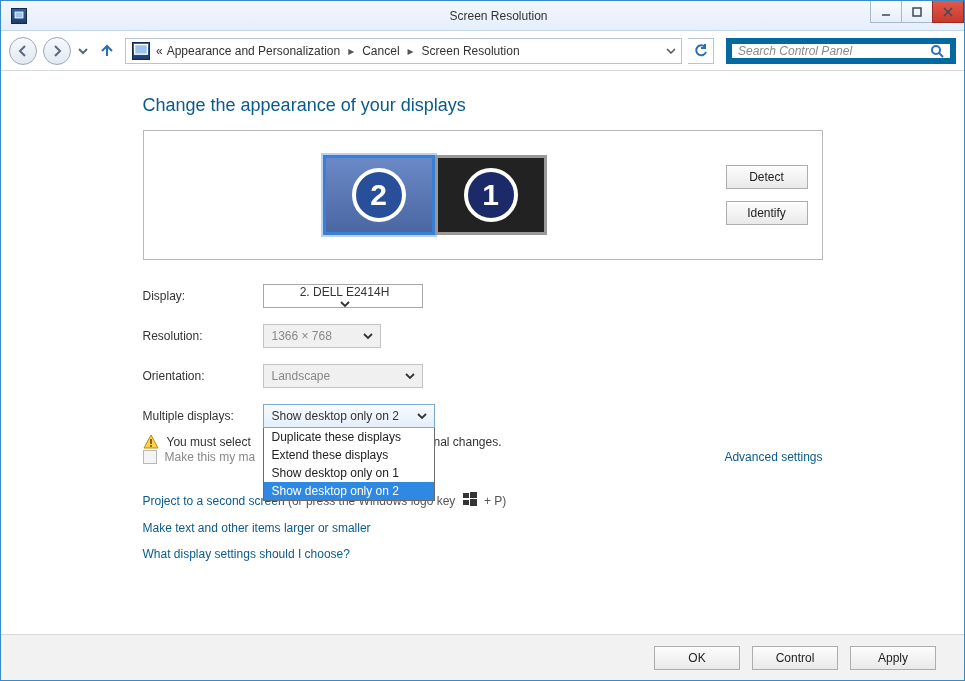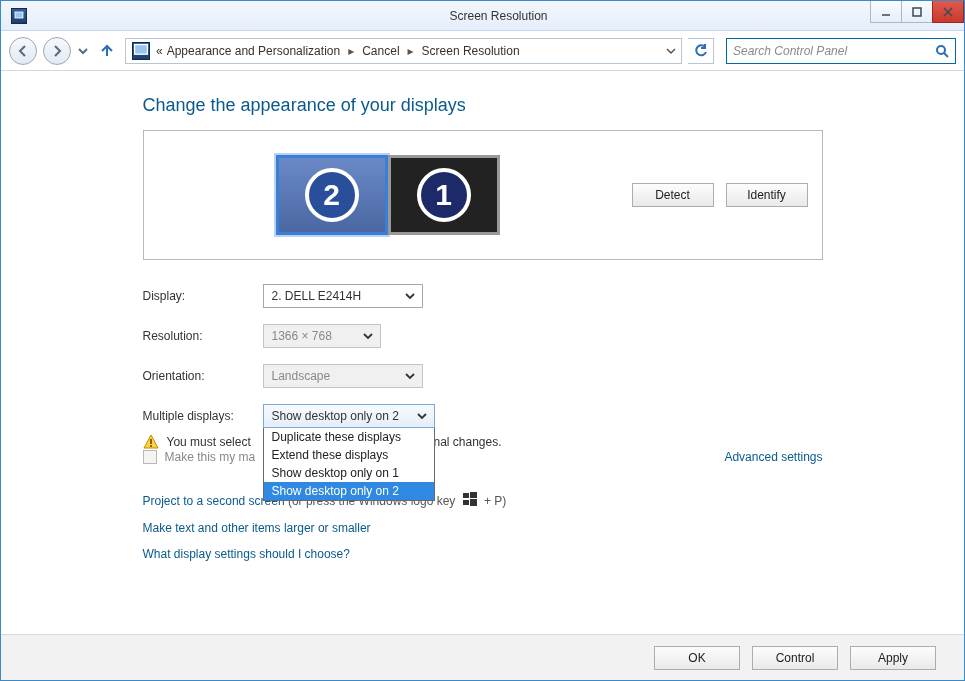--- a/index.html
+++ b/index.html
@@ -81,21 +81,21 @@
   .bc-part{padding:0 2px;white-space:nowrap;}
   .bc-sep{color:#555;padding:0 6px;}
   .addr-tail{flex:1;}
   .addr-drop{width:20px;display:flex;align-items:center;justify-content:center;}
   .refresh{
     width:26px;height:26px;border:1px solid #b8c6d4;border-left:none;
     display:flex;align-items:center;justify-content:center;
   }
   .refresh svg{width:14px;height:14px;stroke:#2a6fb5;stroke-width:2;fill:none;}
   .searchbox{
-    width:230px;height:26px;border:1px solid #0369a1;margin-left:6px;
+    width:230px;height:26px;border:6px solid #0369a1;margin-left:6px;
     display:flex;align-items:center;padding:0 6px;
     color:#8a8a8a;font-size:12px;font-style:italic;
   }
   .searchbox .ph{flex:1;}
   .searchbox svg{width:14px;height:14px;stroke:#2a6fb5;stroke-width:2;fill:none;}
   
   .content{
     flex:1; overflow:hidden;
     padding: 24px 0 0 0;
     display:flex;justify-content:center;
@@ -131,42 +131,42 @@
     border-color:#999;
   }
   .mon .circ{
     width:54px;height:54px;border-radius:50%;
     border:4px solid #fff;
     display:flex;align-items:center;justify-content:center;
     color:#fff;font-size:30px;font-weight:bold;
   }
   .mon.m2 .circ{background:#2a4f9a;}
   .mon.m1 .circ{background:#1c2a6a;}
-  .side-btns{display:flex;flex-direction:row;gap:12px;}
+  .side-btns{display:flex;flex-direction:column;gap:12px;}
   .btn{
     min-width:82px;height:24px;
     border:1px solid #adadad;
     background:linear-gradient(#fdfdfd,#e9e9e9);
     font-size:12px;color:#222;
     display:flex;align-items:center;justify-content:center;
     padding:0 12px;
   }
   
   .form-row{display:flex;align-items:center;margin-bottom:16px;}
   .form-row .label{width:120px;font-size:12px;color:#333;}
   .select{
     height:24px;border:1px solid #a8a8a8;background:#fff;
     font-size:12px;color:#333;display:flex;align-items:center;
     padding:0 4px 0 8px;position:relative;
   }
   .select .val{flex:1;white-space:nowrap;}
   .select .arr{width:16px;display:flex;align-items:center;justify-content:center;}
   .select .arr svg{width:10px;height:10px;stroke:#333;stroke-width:1.8;fill:none;}
   .select.disabled{background:#f0f0f0;color:#888;border-color:#c4c4c4;}
-  .select.s-display{width:160px;}
+  .select.s-display{width:160px;flex-direction:column;}
   .select.s-res{width:118px;}
   .select.s-orient{width:160px;}
   .select.s-mult{width:172px;background:linear-gradient(#f7fbff,#e4eef9);border-color:#7fa7cf;}
   .warn-row{display:flex;align-items:center;font-size:12px;color:#333;}
   .warn-icon{width:16px;height:16px;margin-right:8px;}
   .warn-icon svg{width:16px;height:16px;}
   .check-row{display:flex;align-items:center;font-size:12px;color:#888;margin-bottom:24px;}
   .chk{width:14px;height:14px;border:1px solid #b8b8b8;background:#f4f4f4;margin-right:8px;}
   .adv-link{margin-left:auto;color:#0a5a8c;font-size:12px;}
   .linklist{font-size:12px;line-height:2.2;}

